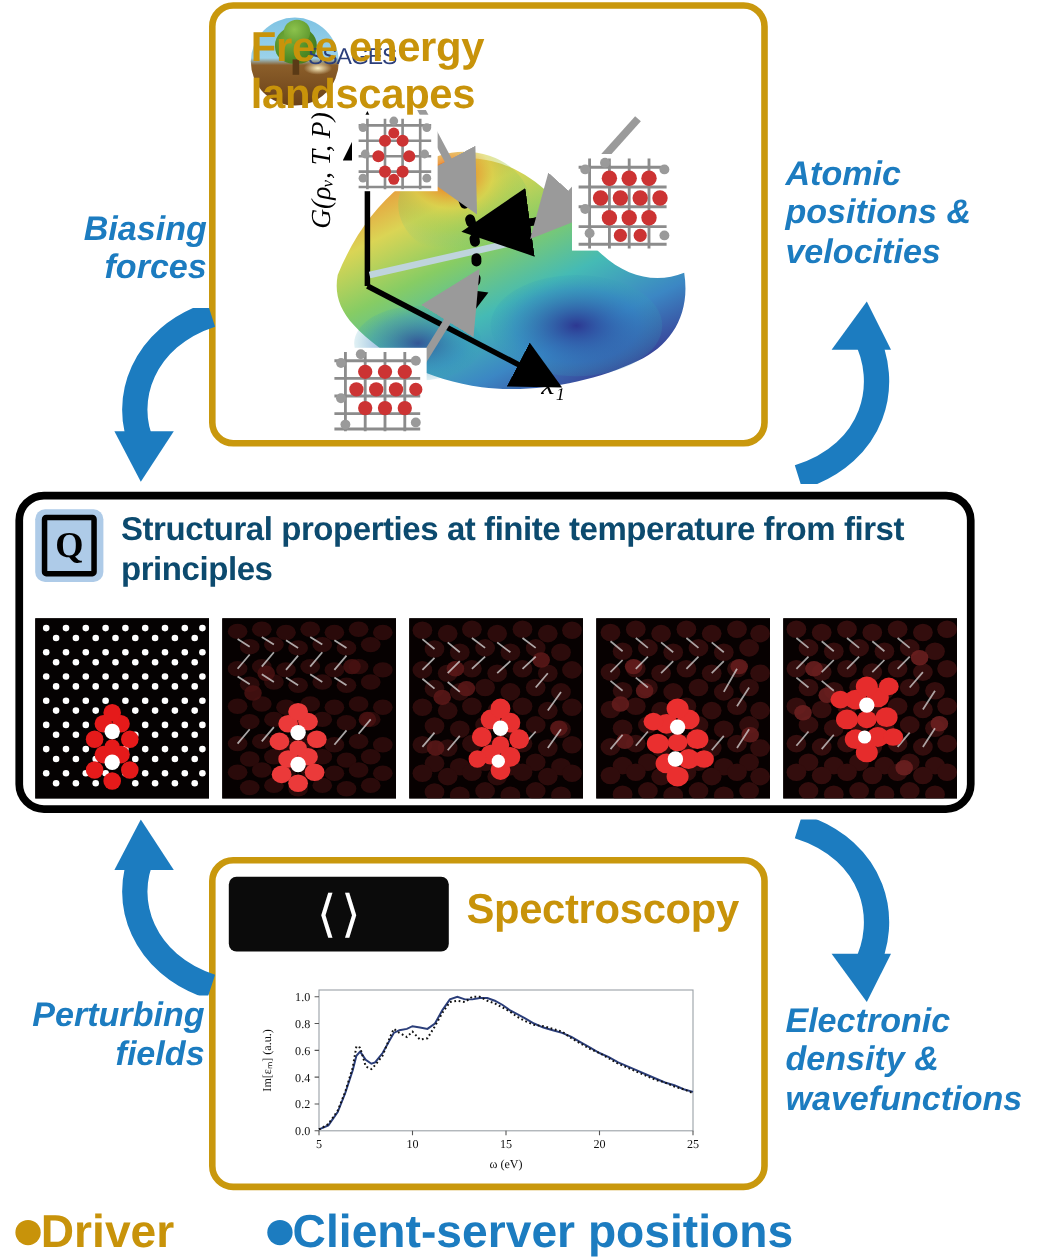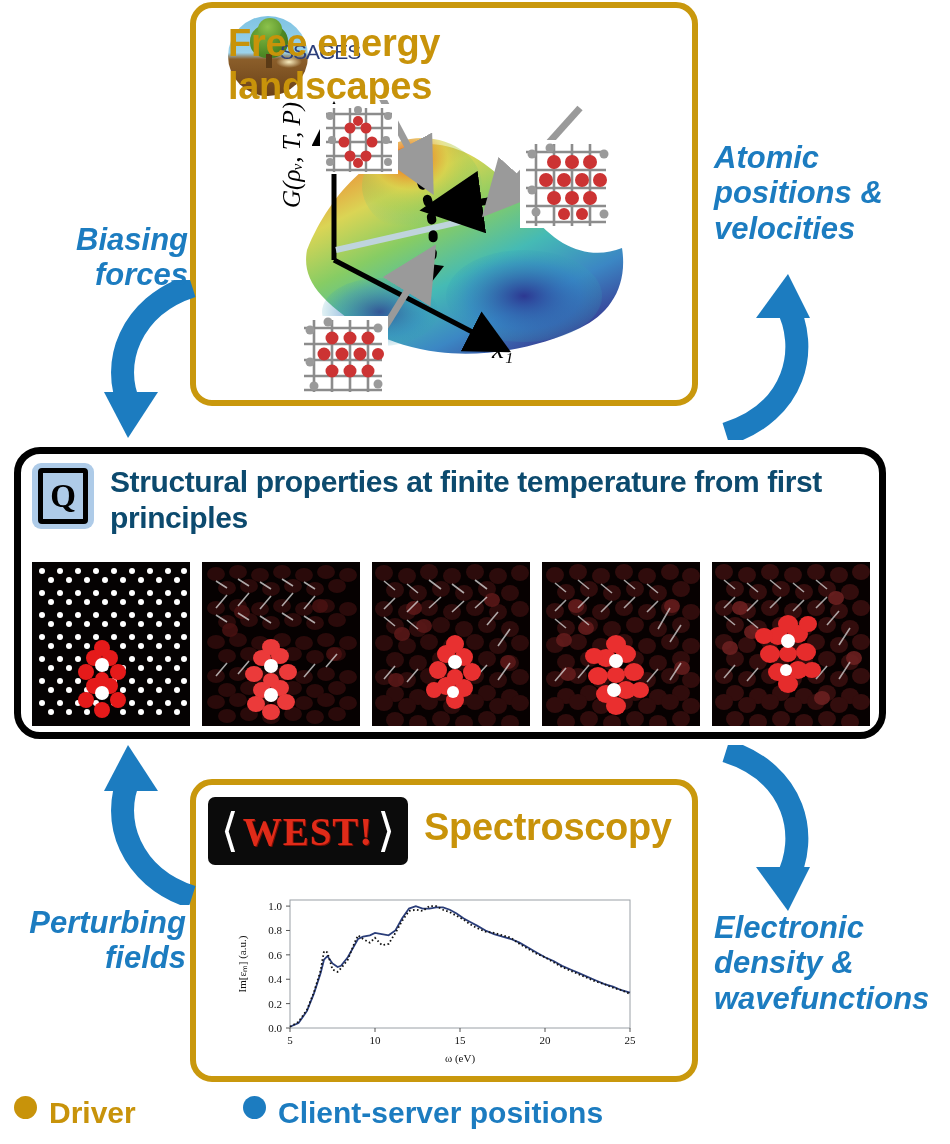--- a/index.html
+++ b/index.html
@@ -230,39 +230,39 @@
 
   
   .flow-label {
     position: absolute;
     color: #1C7CC0;
     font-style: italic;
     font-weight: bold;
     font-size: 31px;
     line-height: 1.14;
   }
-  #label-biasing   { left: 18px;  top: 190px; width: 170px; text-align: right; margin-top: 32px; }
+  #label-biasing   { left: 18px;  top: 190px; width: 170px; text-align: right; }
   #label-atomic    { left: 714px; top: 140px; width: 236px; text-align: left; }
   #label-perturb   { left: 0px;   top: 905px; width: 186px; text-align: right; }
   #label-electronic{ left: 714px; top: 910px; width: 236px; text-align: left; }
 
   
   #legend {
     position: absolute;
     left: 0;
     top: 1092px;
     width: 950px;
     height: 52px;
   }
   .legend-item {
     position: absolute;
     display: flex;
-    gap: 12px;
+    align-items: center;
     font-weight: bold;
-    font-size: 30px;
+    font-size: 42px;
     white-space: nowrap;
   }
   .legend-dot {
     width: 23px; height: 23px;
     border-radius: 50%;
     display: inline-block;
     flex: none;
   }
   #legend-driver   { left: 14px;  top: 4px; color: #C8930A; }
   #legend-protocol { left: 243px; top: 4px; color: #1C7CC0; }
@@ -717,21 +717,20 @@
       <circle cx="76" cy="79" r="7" fill="#FFFFFF"></circle>
       <circle cx="74" cy="108" r="6" fill="#FFFFFF"></circle>
     </svg>
   </div>
 </div>
 
 <div class="panel panel-gold" id="panel-bottom"></div>
 
 <div id="west-logo">
   <span class="bracket">⟨</span>
-  <span class="west-text">WEST!</span>
   <span class="bracket">⟩</span>
 </div>
 
 <div class="gold-title" id="spectroscopy-title">Spectroscopy</div>
 
 <svg id="spectrum-figure" viewBox="0 0 420 180">
   <rect x="0" y="0" width="420" height="180" fill="#FFFFFF"></rect>
 
   <rect id="spec-frame" x="62" y="12" width="340" height="128" fill="none" stroke="#9AA0A6" stroke-width="1"></rect>
 

